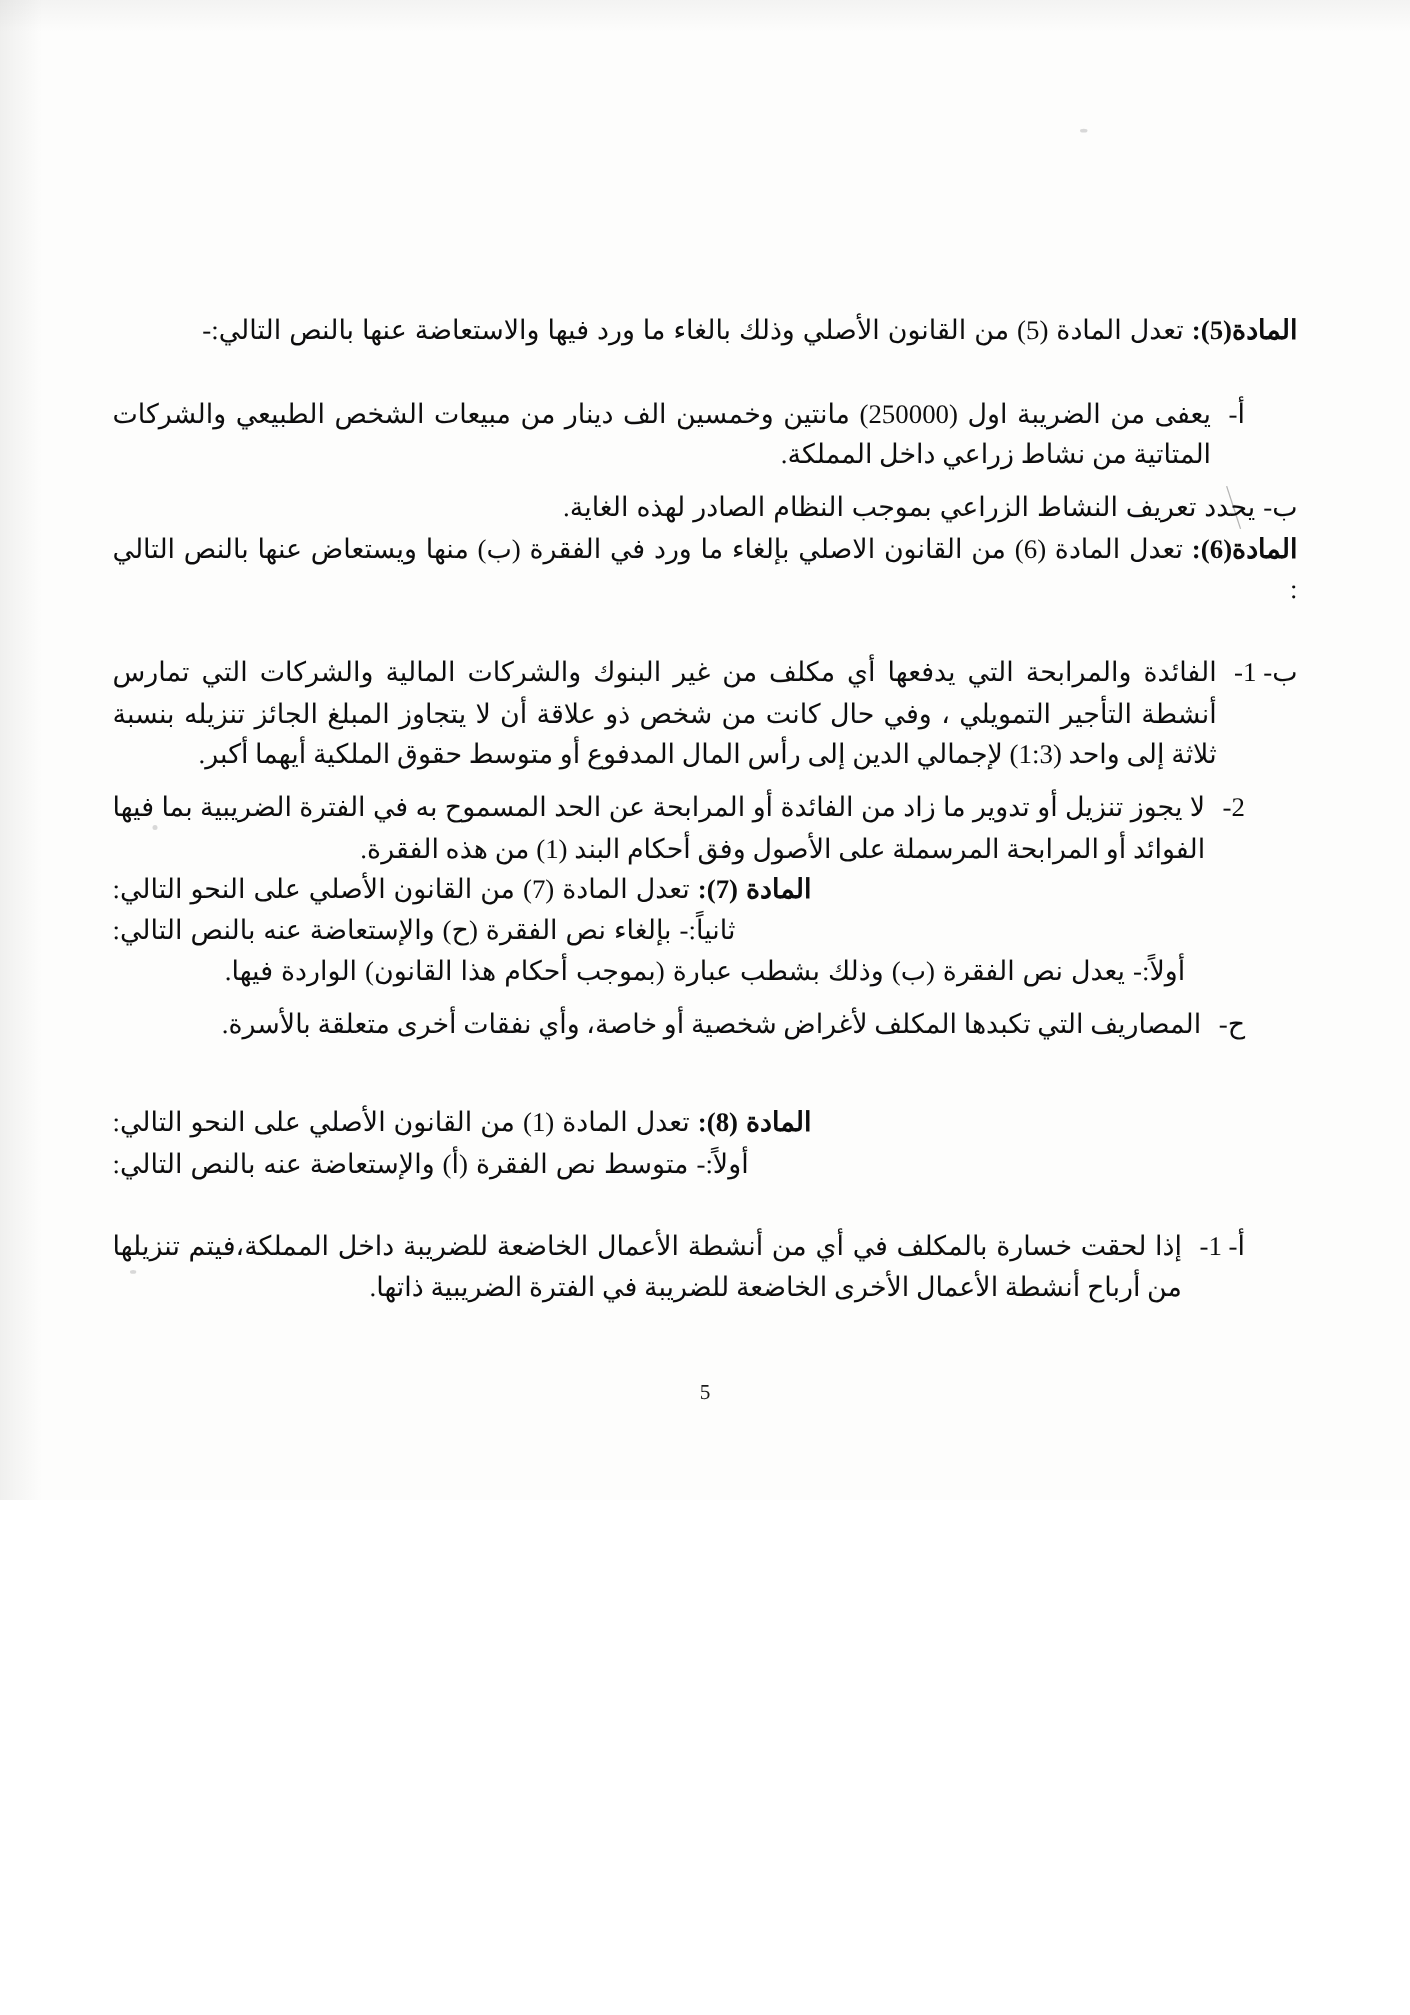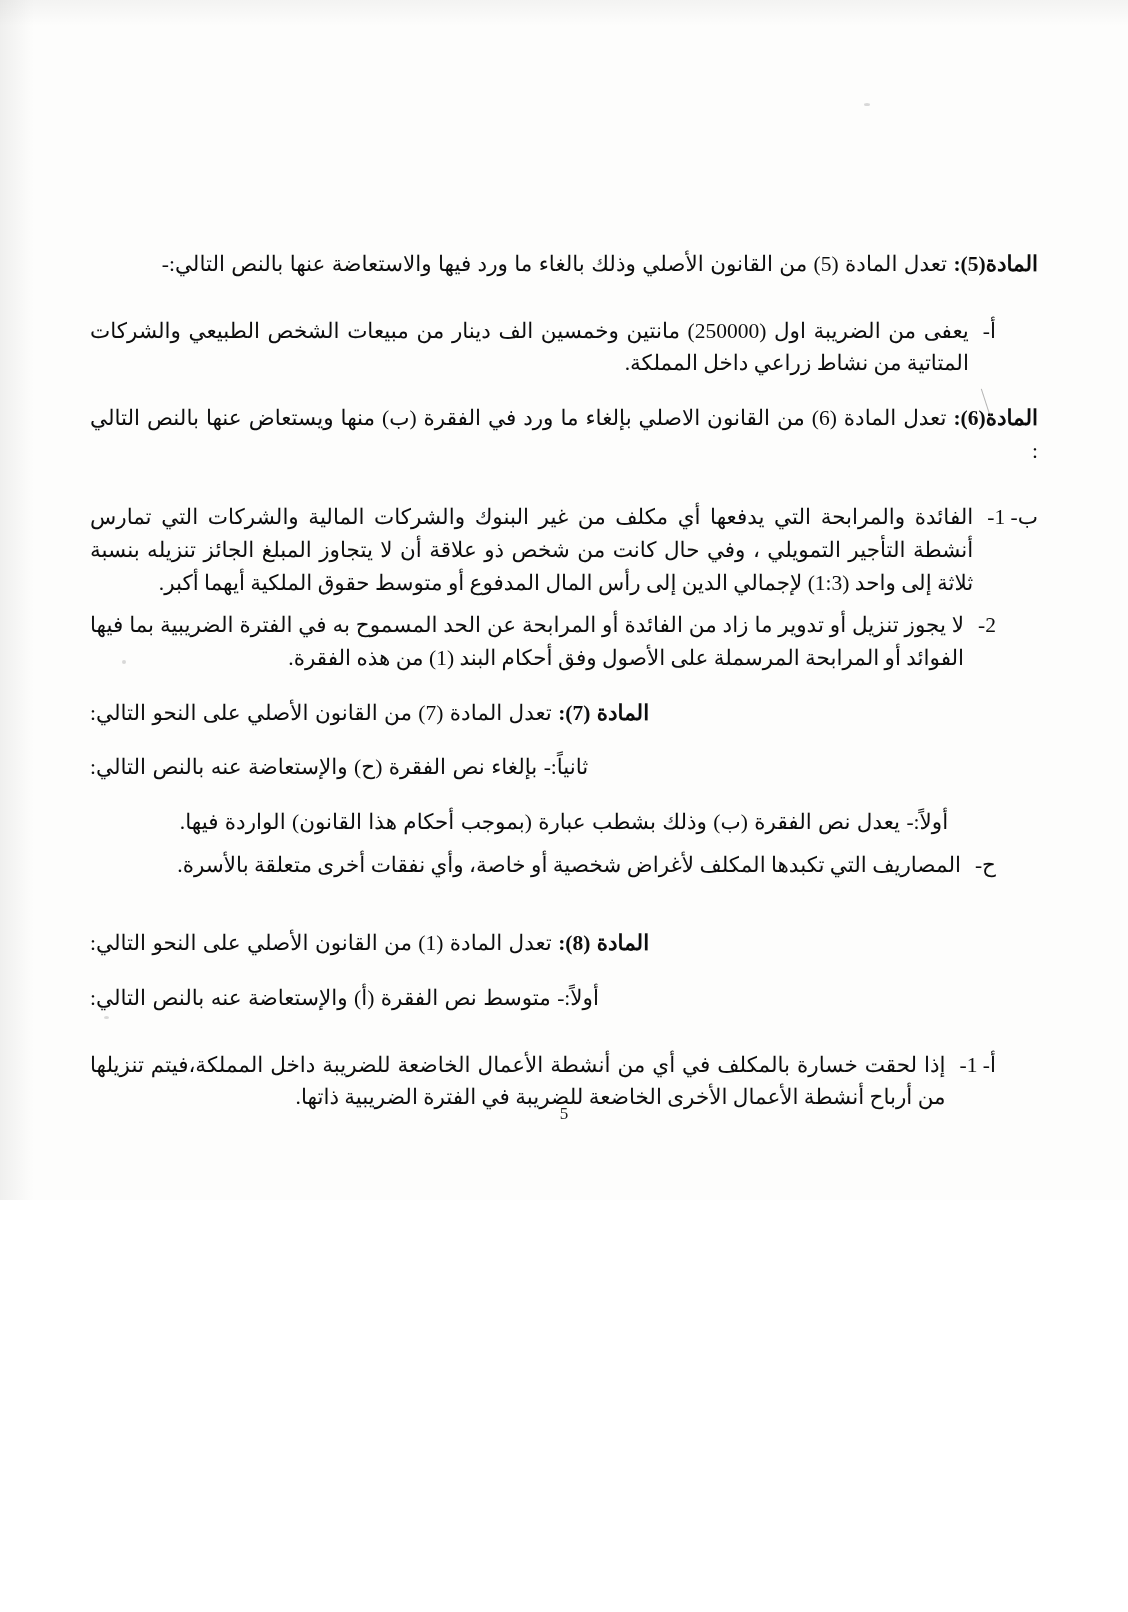--- a/index.html
+++ b/index.html
@@ -26,21 +26,21 @@
   }
   .blk {
     margin: 0 0 0 0;
     line-height: 1.52;
     font-size: 21.5px;
     letter-spacing: 0px;
     word-spacing: 1px;
   }
   .bold { font-weight: bold; }
   .gap-s { margin-top: 10px; }
-  .gap-m { margin-top: 22px; }
+  .gap-m { }
   .gap-l { margin-top: 34px; }
   .gap-xl { margin-top: 46px; }
 
   
   .row {
     display: flex;
     flex-direction: row;
     align-items: flex-start;
     line-height: 1.52;
     font-size: 21.5px;
@@ -117,20 +117,24 @@
 
     <p class="blk para-just-r">
       <span class="bold">المادة(5):</span><span> تعدل المادة (5) من القانون الأصلي وذلك بالغاء ما ورد فيها والاستعاضة عنها بالنص التالي:-</span>
     </p>
 
     <div class="row gap-l indent-1">
       <span class="marker">أ-</span>
       <span class="body">يعفى من الضريبة اول (250000) مانتين وخمسين الف دينار من مبيعات الشخص الطبيعي والشركات المتاتية من نشاط زراعي داخل المملكة.</span>
     </div>
 
+    <p class="blk gap-s">
+      <span>ب-</span>
+      <span>يحدد تعريف النشاط الزراعي بموجب النظام الصادر لهذه الغاية.</span>
+    </p>
 
     <p class="blk gap-m para-just-r">
       <span class="bold">المادة(6):</span><span> تعدل المادة (6) من القانون الاصلي بإلغاء ما ورد في الفقرة (ب) منها ويستعاض عنها بالنص التالي :</span>
     </p>
 
     <div class="row gap-l">
       <span class="marker">ب- 1-</span>
       <span class="body">الفائدة والمرابحة التي يدفعها أي مكلف من غير البنوك والشركات المالية والشركات التي تمارس أنشطة التأجير التمويلي ، وفي حال كانت من شخص ذو علاقة أن لا يتجاوز المبلغ الجائز تنزيله بنسبة ثلاثة إلى واحد (1:3) لإجمالي الدين إلى رأس المال المدفوع أو متوسط حقوق الملكية أيهما أكبر.</span>
     </div>
 

